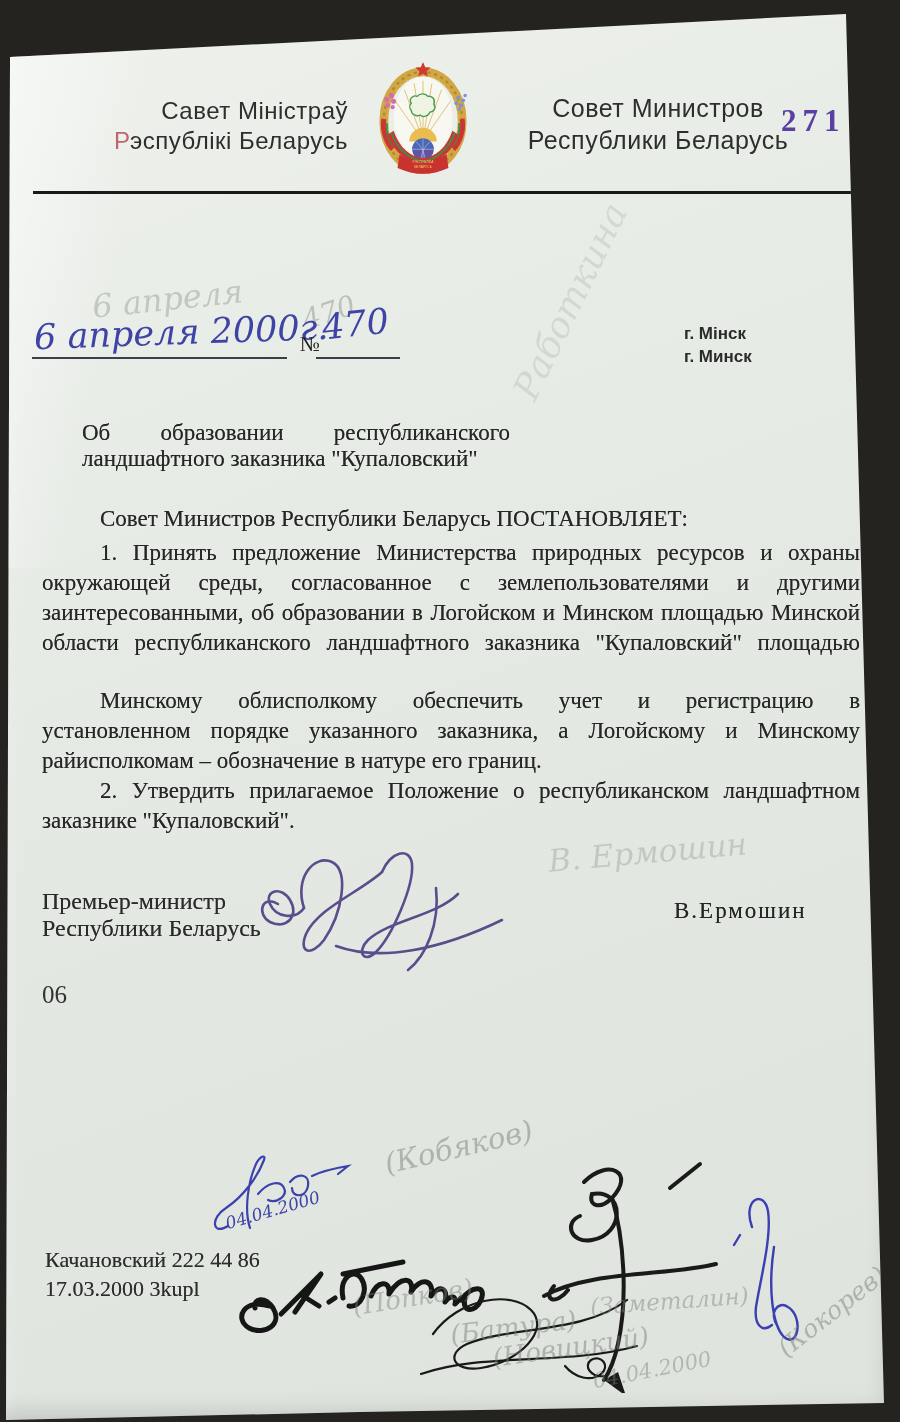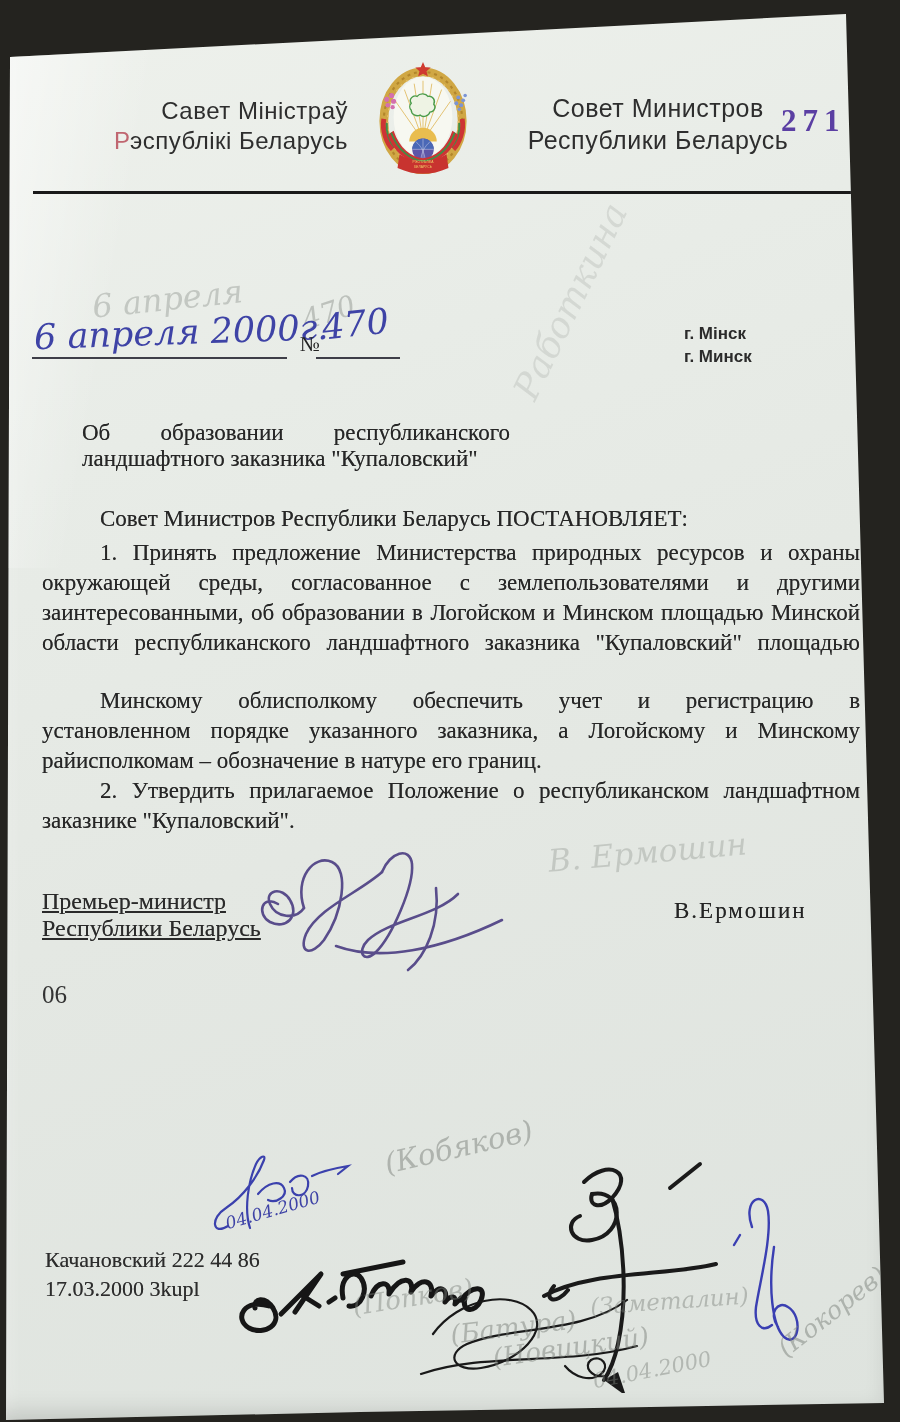--- a/index.html
+++ b/index.html
@@ -33,21 +33,21 @@
   .place{left:684px;top:322px;font-size:17px;line-height:23px;font-weight:600;color:#2b2b2b;}
   .subject{left:50px;top:420px;width:428px;font-size:23px;line-height:26px;color:#262626;
     text-shadow:0 0 .5px rgba(40,40,40,.65);margin-left:32px;}
   .bodytext{color:#262626;font-size:23px;text-shadow:0 0 .5px rgba(40,40,40,.65);}
   .lead{left:42px;top:505px;width:820px;height:28px;line-height:28px;text-indent:58px;}
   .bl{position:absolute;left:42px;width:818px;height:30px;line-height:30px;}
   .jl{text-align:justify;text-align-last:justify;}
   .ind{text-indent:58px;}
   .num-label{left:300px;top:332px;font-size:21px;color:#222;}
   .uline{height:2px;background:#3e3e48;}
-  .post{left:42px;top:888px;font-size:24px;line-height:27px;color:#2a2a2a;text-shadow:0 0 .5px rgba(40,40,40,.6);text-decoration:underline;}
+  .post{left:42px;top:888px;font-size:24px;line-height:27px;color:#2a2a2a;text-shadow:0 0 .5px rgba(40,40,40,.6);}
   .typed-name{left:674px;top:898px;font-size:23px;letter-spacing:2px;color:#242424;text-shadow:0 0 .5px rgba(40,40,40,.6);}
   .index-code{left:42px;top:981px;font-size:25px;color:#333;}
   .footer-note{left:45px;top:1245px;font-size:22px;line-height:29px;color:#2c2c2c;text-shadow:0 0 .4px rgba(40,40,40,.55);}
   .stamp222{left:781px;top:103px;font-size:31px;letter-spacing:6px;color:#5b3fa3;font-weight:600;}
   
   .hand{font-family:"DejaVu Serif", serif;font-style:italic;white-space:nowrap;}
   .ink{color:#3e43a6;}
   .pencil{color:#7d827c;}
   .ink-date{left:34px;top:312px;font-size:35px;transform:rotate(-2deg);}
   .ink-num{left:322px;top:304px;font-size:35px;transform:rotate(-6deg);}

